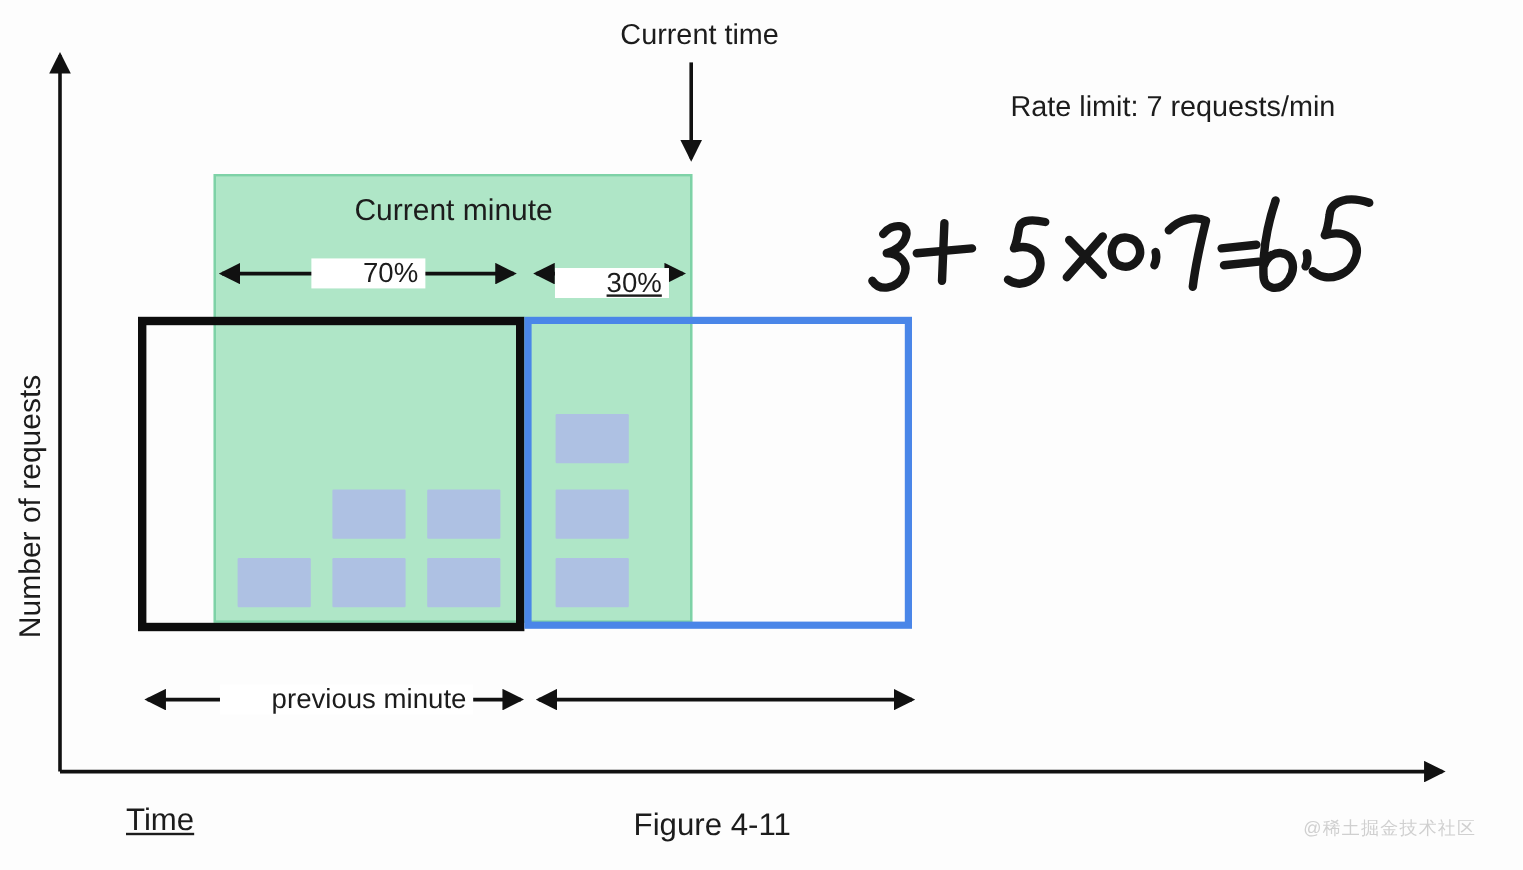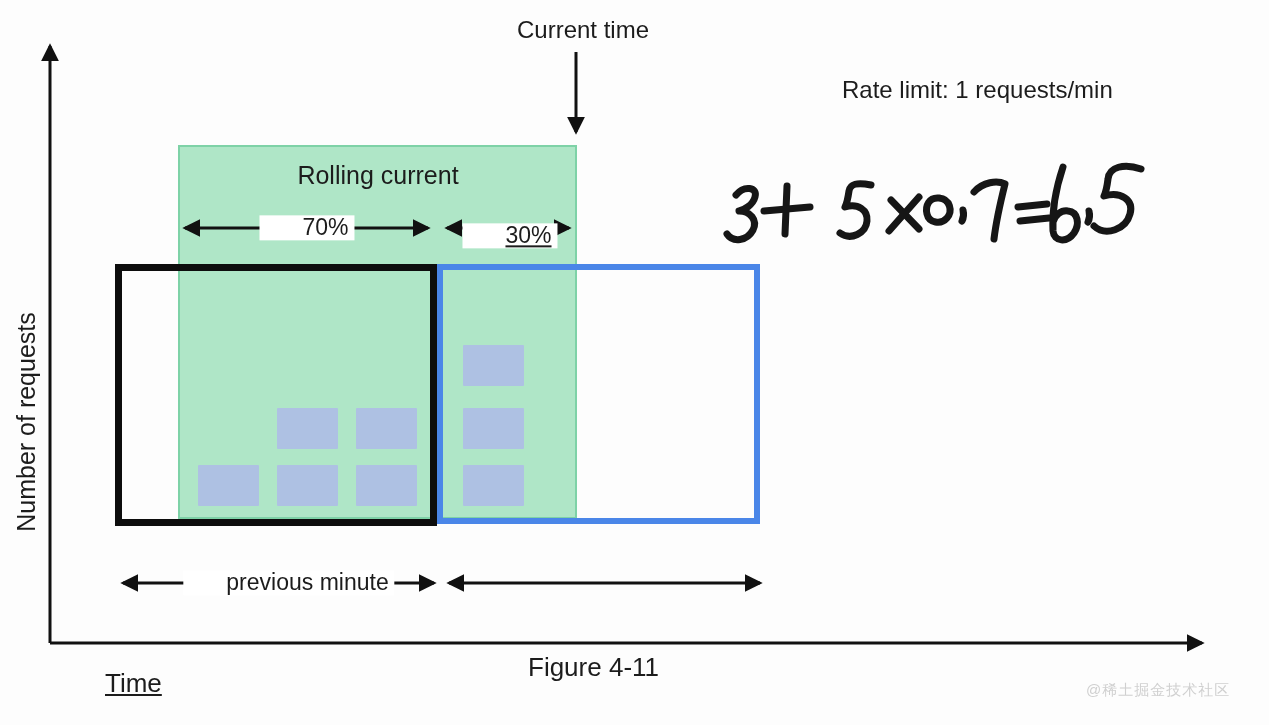--- a/index.html
+++ b/index.html
@@ -83,36 +83,36 @@
       <line x1="576" y1="52" x2="576" y2="132" marker-end="url(#ah)"></line>
       <line x1="185" y1="228" x2="428" y2="228" marker-start="url(#ah)" marker-end="url(#ah)"></line>
       <line x1="447" y1="228" x2="569" y2="228" marker-start="url(#ah)" marker-end="url(#ah)"></line>
       <line x1="123" y1="583" x2="434" y2="583" marker-start="url(#ah)" marker-end="url(#ah)"></line>
       <line x1="449" y1="583" x2="760" y2="583" marker-start="url(#ah)" marker-end="url(#ah)"></line>
     </g>
   </svg>
 
   <div class="lbl fs24 center-x" style="left:583px;top:16px;">Current time</div>
 
-  <div class="lbl fs24" style="left:842px;top:76px;">Rate limit: 1 requests/min</div>
+  <div class="lbl fs24" style="left:842px;top:76px;">Rate limit: 7 requests/min</div>
 
-  <div class="lbl center-x" style="left:378px;top:161px;font-size:25px;">Rolling current</div>
+  <div class="lbl center-x" style="left:378px;top:161px;font-size:25px;">Current minute</div>
 
   <div class="lbl fs23 center-xy on-line" style="left:307px;top:228px;">70%</div>
 
   <div class="lbl fs23 center-xy on-line" style="left:510px;top:236px;text-decoration:underline;">30%</div>
 
   <div class="lbl fs23 center-xy on-line" style="left:289px;top:583px;">previous minute</div>
 
 
   <div class="lbl y-axis-label">Number of requests</div>
 
   <div class="lbl fs26" style="left:105px;top:668px;text-decoration:underline;">Time</div>
 
-  <div class="lbl fs26" style="left:528px;top:652px;">Figure 4-11</div>
+  <div class="lbl fs26" style="left:528px;top:672px;">Figure 4-11</div>
 
   <div class="lbl watermark" style="left:1086px;top:681px;">@稀土掘金技术社区</div>
 
   <svg class="formula-svg" viewBox="0 0 480 120" xmlns="http://www.w3.org/2000/svg" role="img" aria-label="3 + 5 × 0.7 = 6.5">
     <path d="M36 45 C44 35 58 37 55 47 C53 55 44 60 39 61 C50 61 58 70 53 80 C47 91 33 93 27 84"></path>
     <path d="M87 36 L85 84"></path>
     <path d="M64 61 L110 57"></path>
     <path d="M171 35 C157 32 150 34 149 41 C148 48 147 53 145 57 C158 53 168 60 167 71 C166 83 151 91 140 83"></path>
     <path d="M191 50 L219 79"></path>
     <path d="M219 47 L189 81"></path>

